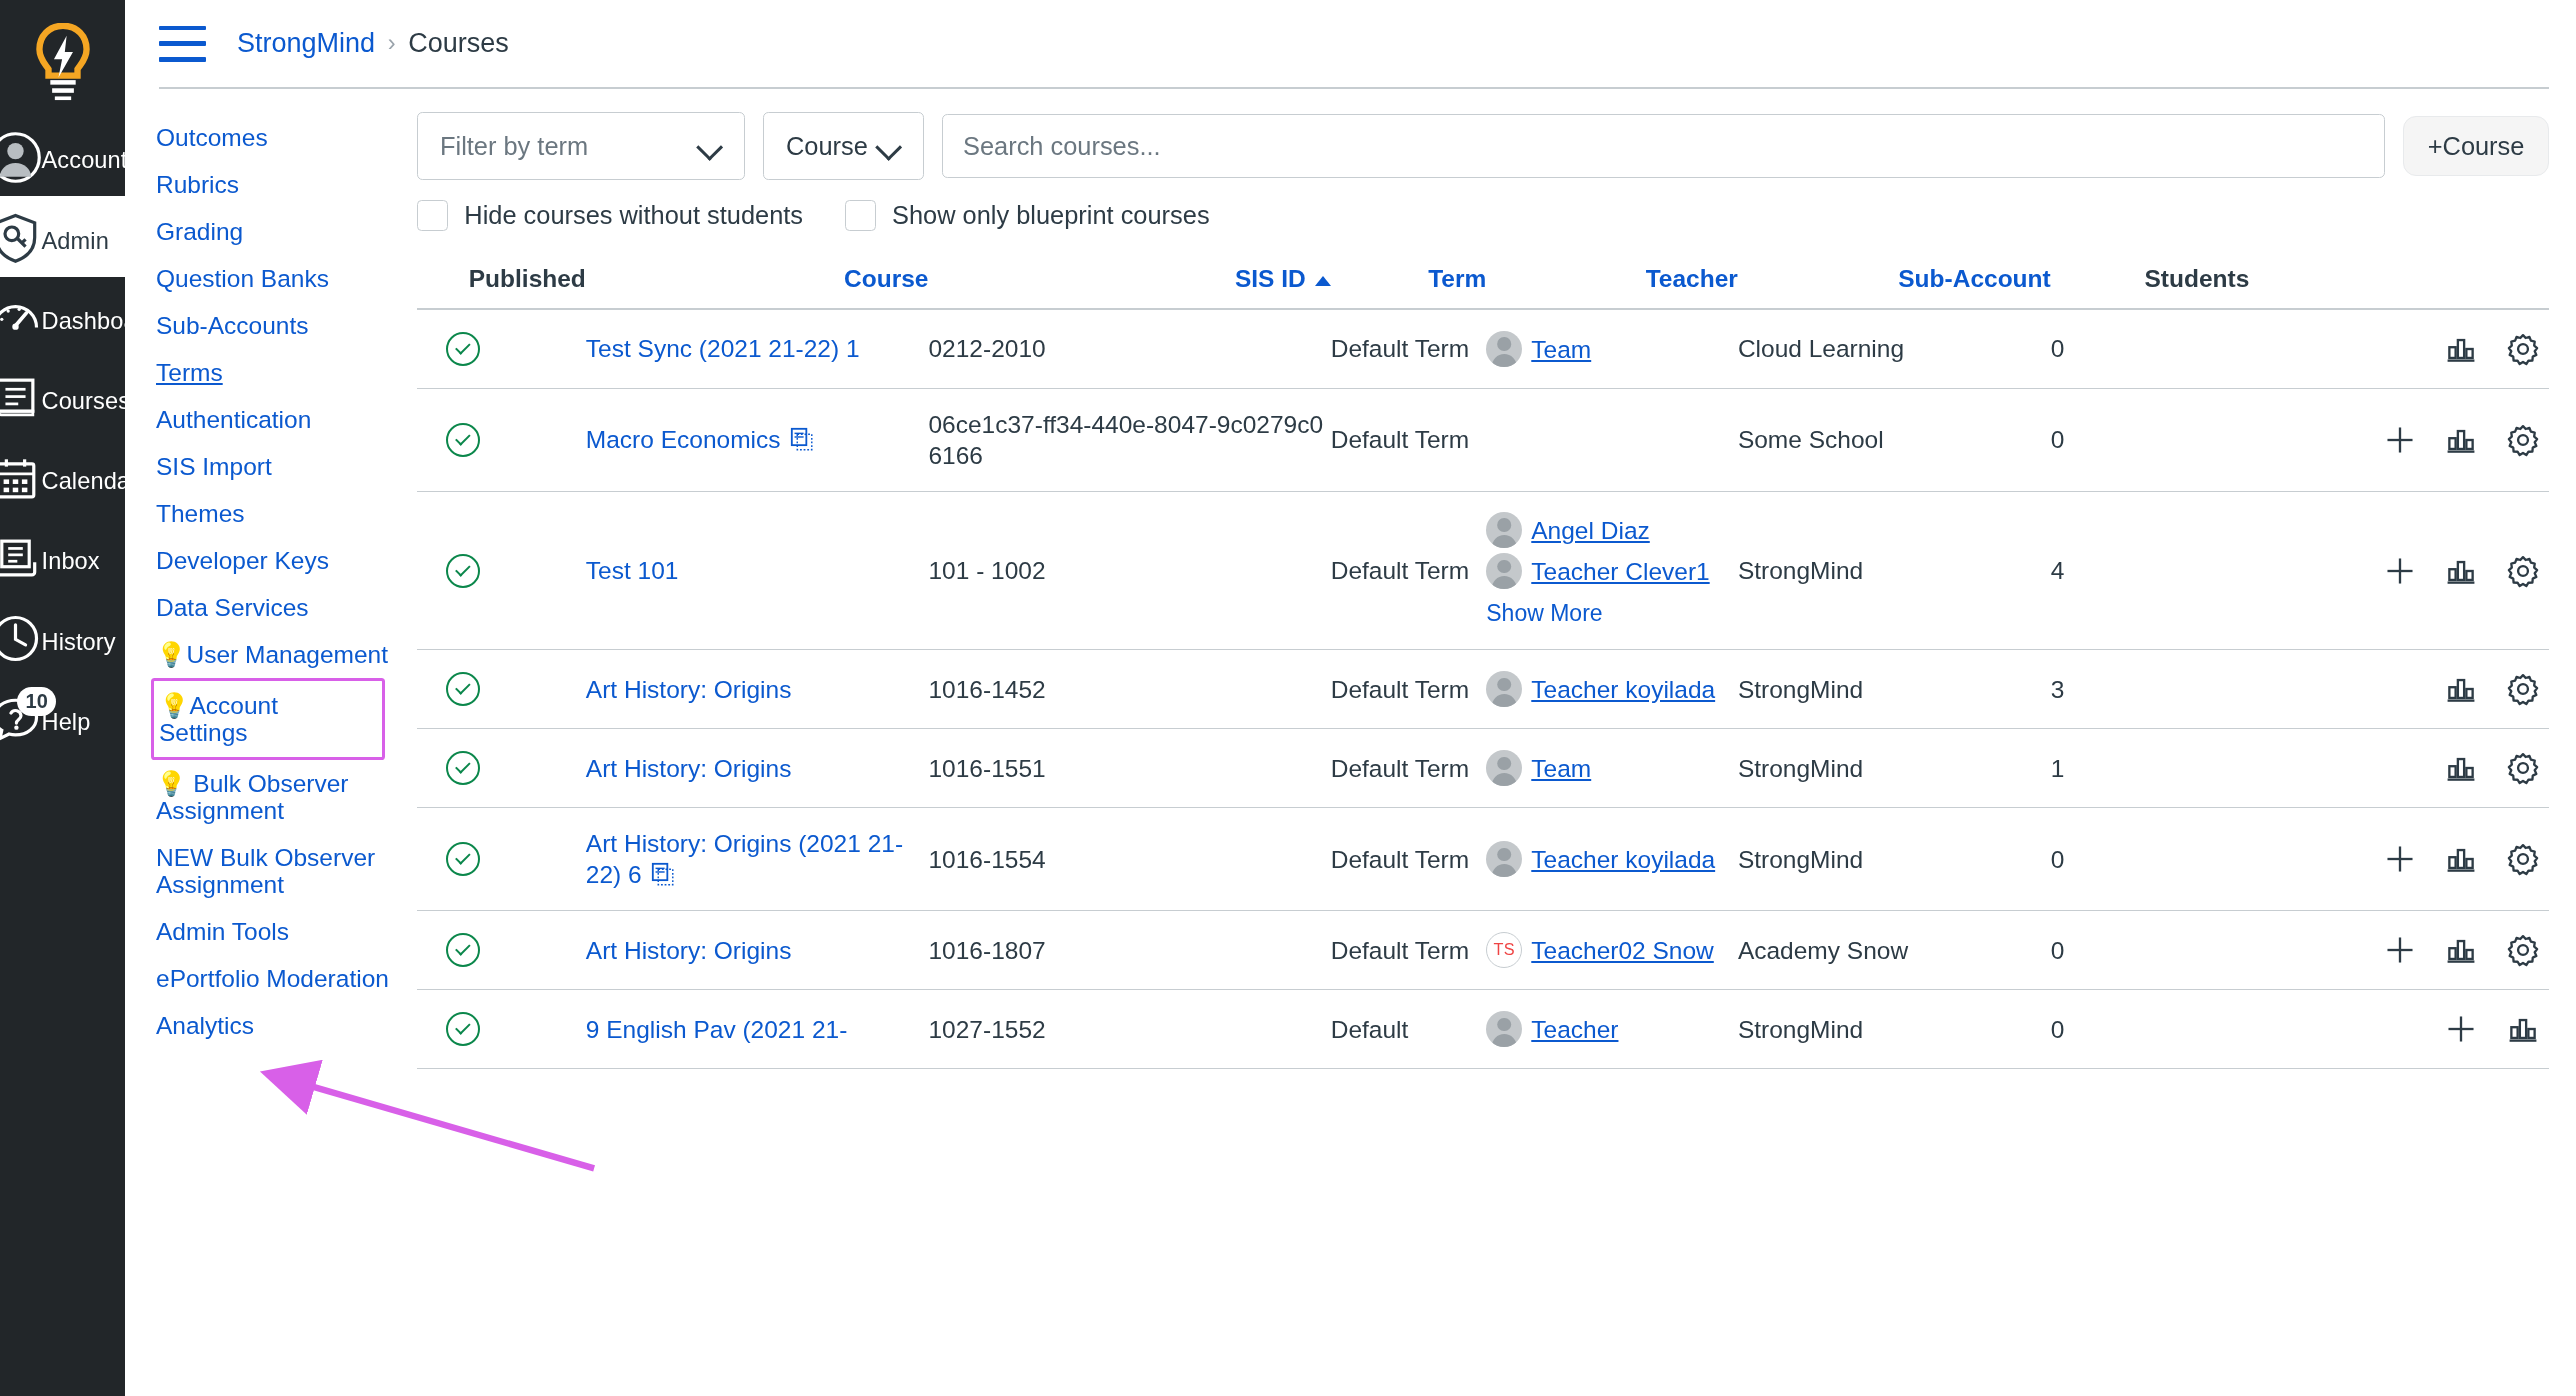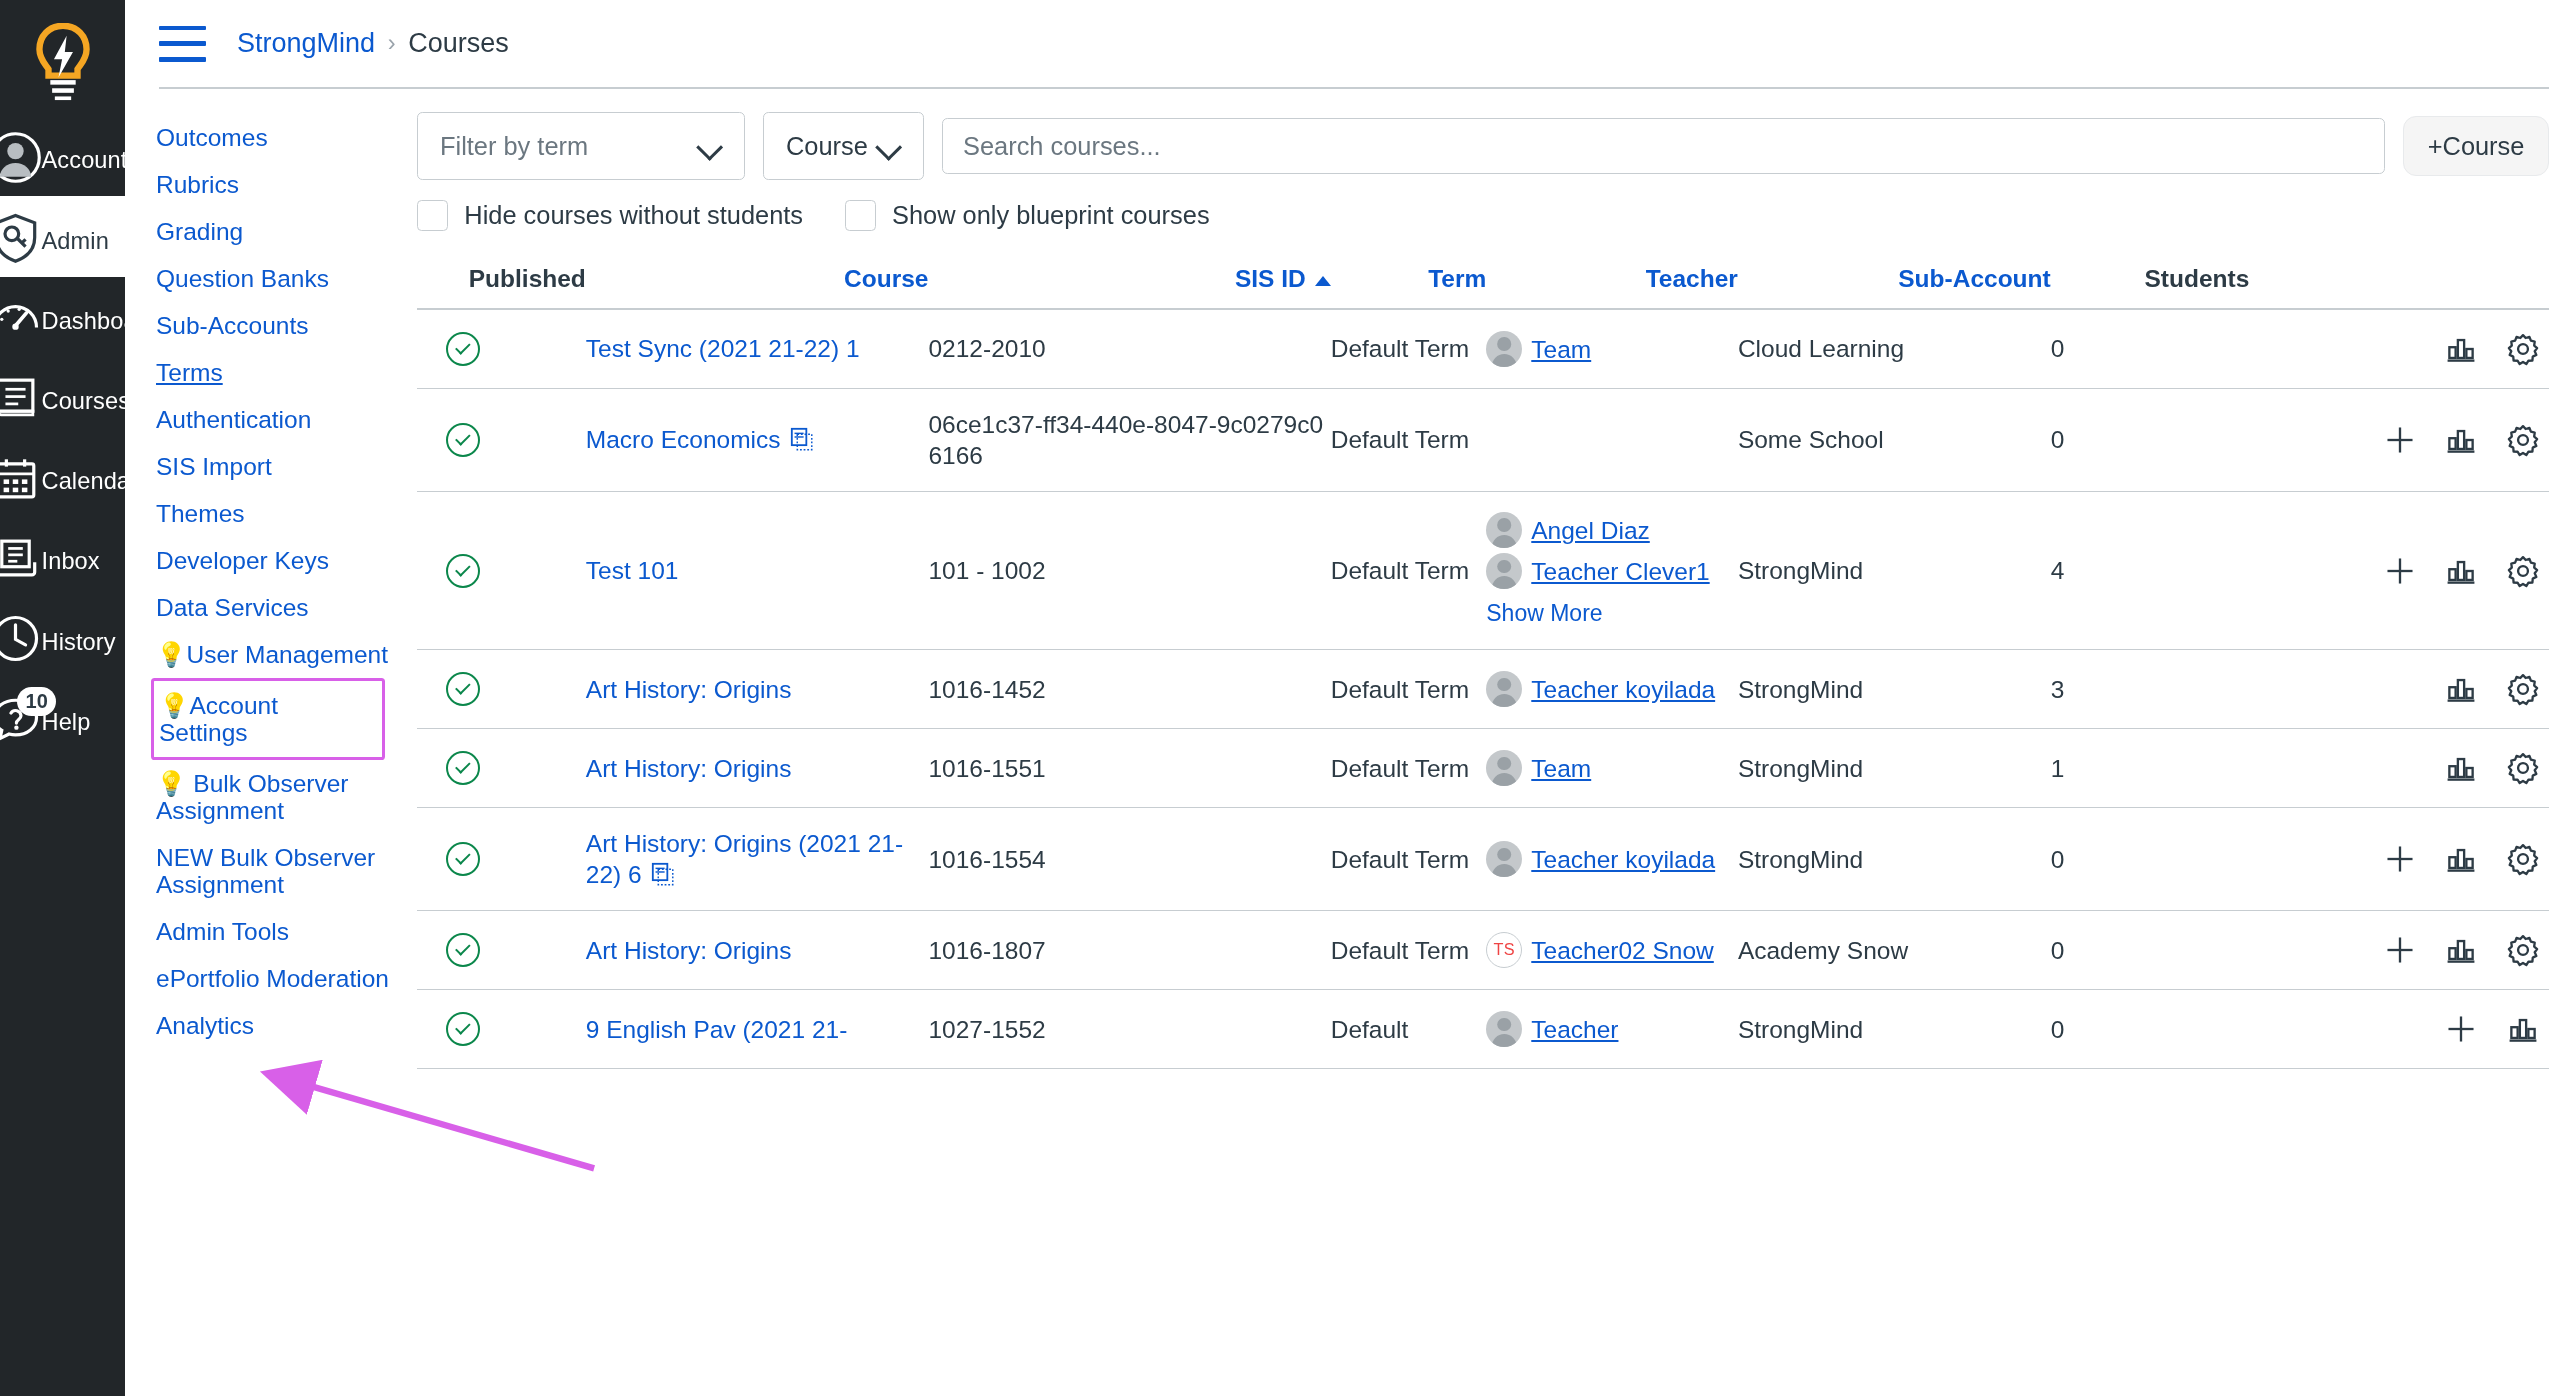--- a/index.html
+++ b/index.html
@@ -86,21 +86,21 @@
   .select-box .sel-ph { font-size: 25.4px; color: #6b7780; }
   #filter-term-select { width: 328px; }
   #sortby-select { width: 161px; }
   .chev { width: 27px; height: 16.3px; position: relative; flex-shrink: 0; }
   .chev::before {
     content: ""; position: absolute; left: 2.7px; top: 0;
     width: 16.3px; height: 16.3px; border-right: 3.6px solid #2d3b45; border-bottom: 3.6px solid #2d3b45;
     transform: rotate(45deg);
   }
   .search-box {
-    flex: 1; height: 56px; border: 1.8px solid #c7cdd1; border-radius: 5.4px;
+    flex: 1; height: 64px; border: 1.8px solid #c7cdd1; border-radius: 5.4px;
     display: flex; align-items: center; padding: 0 20px; background: #fff;
   }
   .search-box .sel-ph { font-size: 25.4px; color: #6b7780; }
   .addcourse-btn {
     height: 60px; background: #f5f5f5; border: 0.9px solid #e8eaec; border-radius: 13px;
     display: flex; align-items: center; justify-content: center; gap: 1.8px;
     padding: 0 23.6px; color: #2d3b45; font-size: 25.4px; cursor: pointer;
   }
 
   .checkrow { display: flex; align-items: center; margin-top: 20px; gap: 16.3px; }

